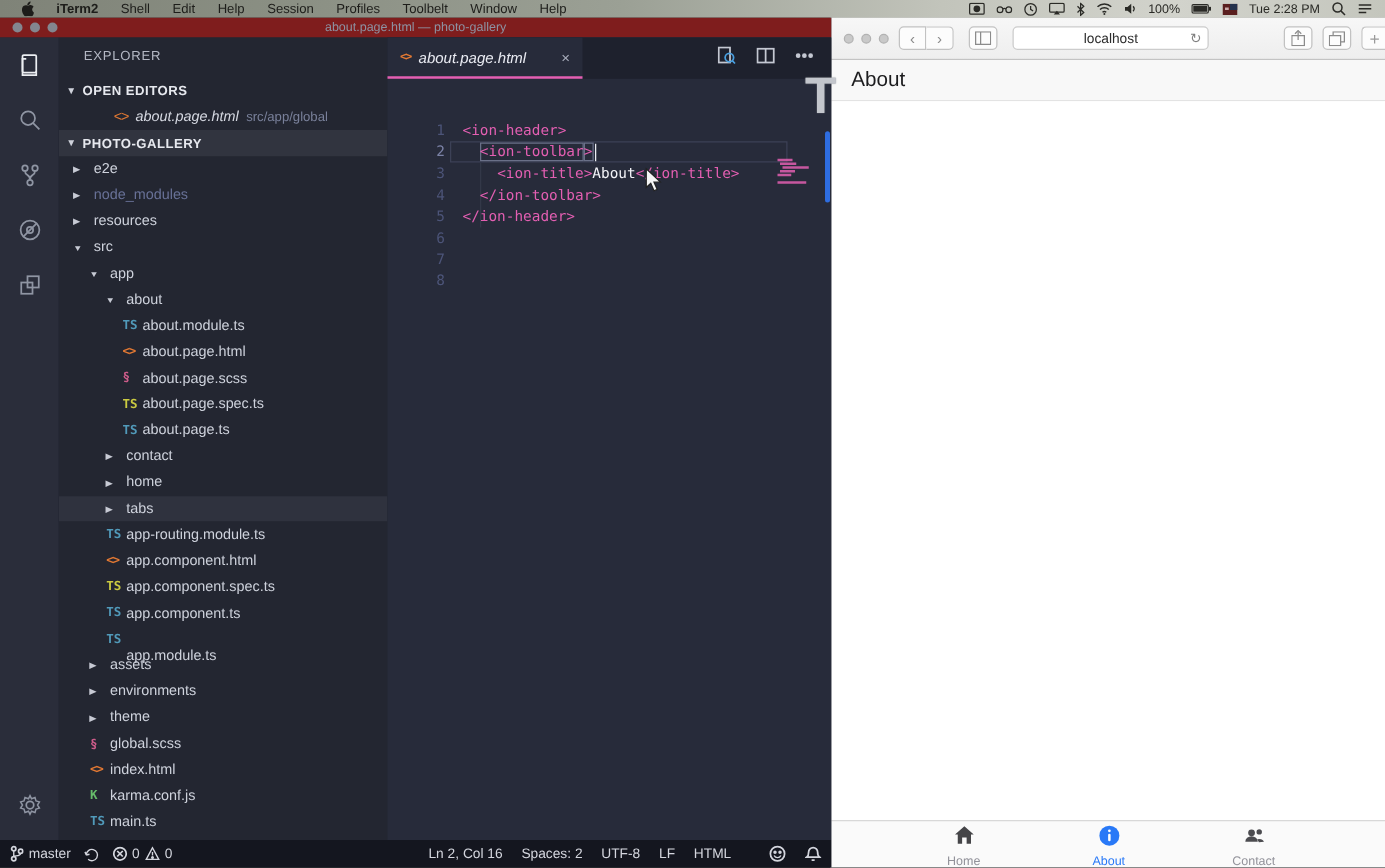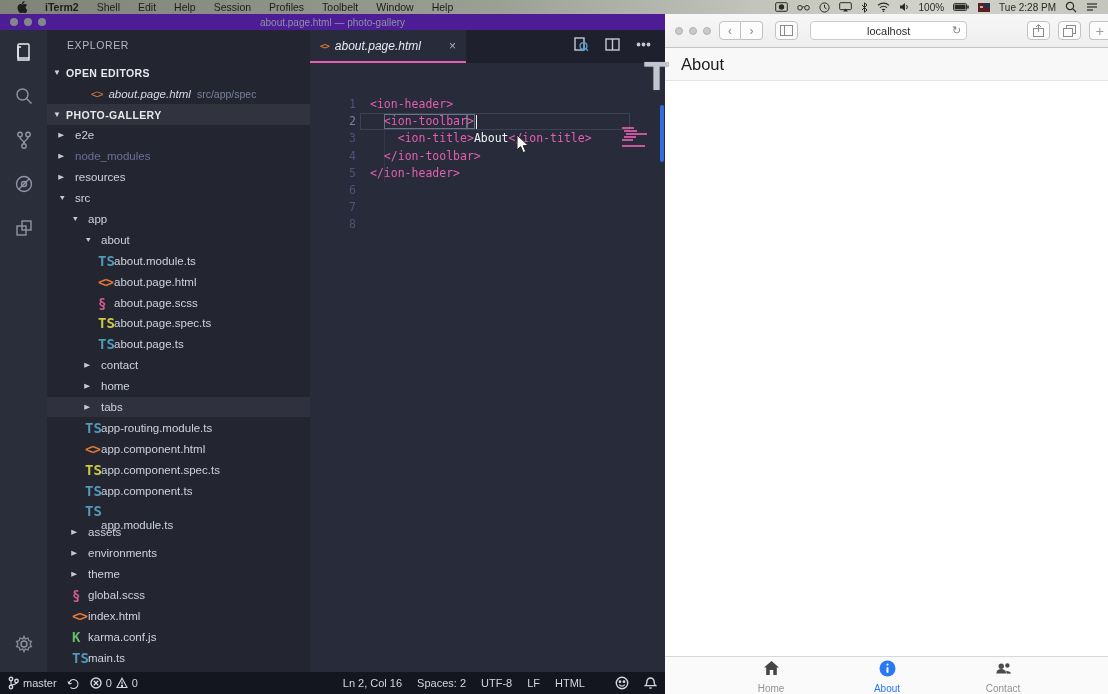--- a/index.html
+++ b/index.html
@@ -13,21 +13,21 @@
     display:flex; align-items:center; font-size:10.5px; color:#1d1d1a; z-index:50; }
   #menubar-left { display:flex; align-items:center; gap:0; padding-left:8px; }
   .menu-item { padding:0 9px; line-height:14px; white-space:nowrap; }
   .menu-item.app { font-weight:bold; }
   #menubar-right { margin-left:auto; display:flex; align-items:center; gap:9px; padding-right:10px; color:#2a2a26; }
   #menubar-right .mtext { font-size:10px; white-space:nowrap; }
   #menubar svg { display:block; }
 
   
   #vscode { left:0; top:14px; width:665px; height:680px; background:#232631; z-index:10; }
-  #vs-titlebar { left:0; top:0; width:665px; height:16px; background:#4c1d95; display:flex; align-items:center; }
+  #vs-titlebar { left:0; top:0; width:665px; height:16px; background:#7f1d1d; display:flex; align-items:center; }
   .traffic { display:flex; gap:6px; padding-left:10px; }
   .tl-dot { width:8px; height:8px; border-radius:50%; background:#83868f; }
   #vs-title { position:absolute; left:0; right:0; text-align:center; font-size:10px; color:#8d92a2; pointer-events:none; }
 
   #activitybar { left:0; top:16px; width:47px; height:642px; background:#2a2d3a; display:flex; flex-direction:column; align-items:center; }
   .act-icon { width:47px; height:44px; display:flex; align-items:center; justify-content:center; color:#8f95a3; }
   .act-icon.active { color:#eceef2; }
   .act-icon svg { width:22px; height:22px; }
   #act-gear { margin-top:auto; margin-bottom:6px; }
 
@@ -37,21 +37,21 @@
   .section-hdr .chev { font-size:8px; color:#cfd2db; width:8px; }
   #sec-photo { background:#31343f; }
   #open-editor-item { height:21px; display:flex; align-items:center; padding-left:44px; gap:6px; font-size:11.5px; color:#d6d9e2; }
   #open-editor-item .fname { font-style:italic; }
   #open-editor-item .fdetail { color:#79809a; font-size:10.5px; }
   #tree { position:relative; }
   .trow { height:20.9px; display:flex; align-items:center; font-size:11.5px; color:#ced2dc; position:relative; }
   .trow.selected { background:#2f323e; }
   .trow.muted .tlabel { color:#687197; }
   .trow .chev { position:absolute; font-size:8.5px; color:#c7cad4; }
-  .trow .ficon { position:absolute; font-size:14px; font-weight:bold; font-family:"DejaVu Sans Mono",monospace; }
+  .trow .ficon { position:absolute; font-size:10px; font-weight:bold; font-family:"DejaVu Sans Mono",monospace; }
   .trow .tlabel { position:absolute; white-space:nowrap; }
   .ic-ts { color:#519aba; } .ic-ts-spec { color:#cbcb41; } .ic-scss { color:#cd5c8a; font-size:11px; }
   .ic-html { color:#e37933; letter-spacing:-1px; } .ic-karma { color:#66bb6a; font-size:10.5px; }
 
   #editor { left:310px; top:16px; width:355px; height:642px; background:#272b3a; }
   #tabbar { height:33px; background:#1e212d; display:flex; align-items:stretch; position:relative; }
   #tab-active { width:156px; background:#272b3a; display:flex; align-items:center; gap:6px; padding:0 10px;
     border-bottom:2px solid var(--pink); font-size:12px; color:#e9ebf2; }
   #tab-active .fname { font-style:italic; }
   #tab-active .ficon { font-family:"DejaVu Sans Mono",monospace; font-weight:bold; font-size:9px; color:#e37933; letter-spacing:-1px; }
@@ -267,21 +267,21 @@
 
   <div id="sidebar" class="abs">
     <div id="explorer-title">EXPLORER</div>
     <div class="section-hdr" id="sec-open">
       <span class="chev">▼</span>
       <span>OPEN EDITORS</span>
     </div>
     <div id="open-editor-item">
       <span class="ficon ic-html" style="position:static">&lt;&gt;</span>
       <span class="fname">about.page.html</span>
-      <span class="fdetail">src/app/spec</span>
+      <span class="fdetail">src/app/global</span>
     </div>
     <div class="section-hdr" id="sec-photo">
       <span class="chev">▼</span>
       <span>PHOTO-GALLERY</span>
     </div>
     <div id="tree">
         <div class="trow">
           <span class="chev" style="left: 11px; transform: scale(0.9, 0.8);">▶</span>
           <span class="tlabel" style="left: 28px;">e2e</span>
         </div>

